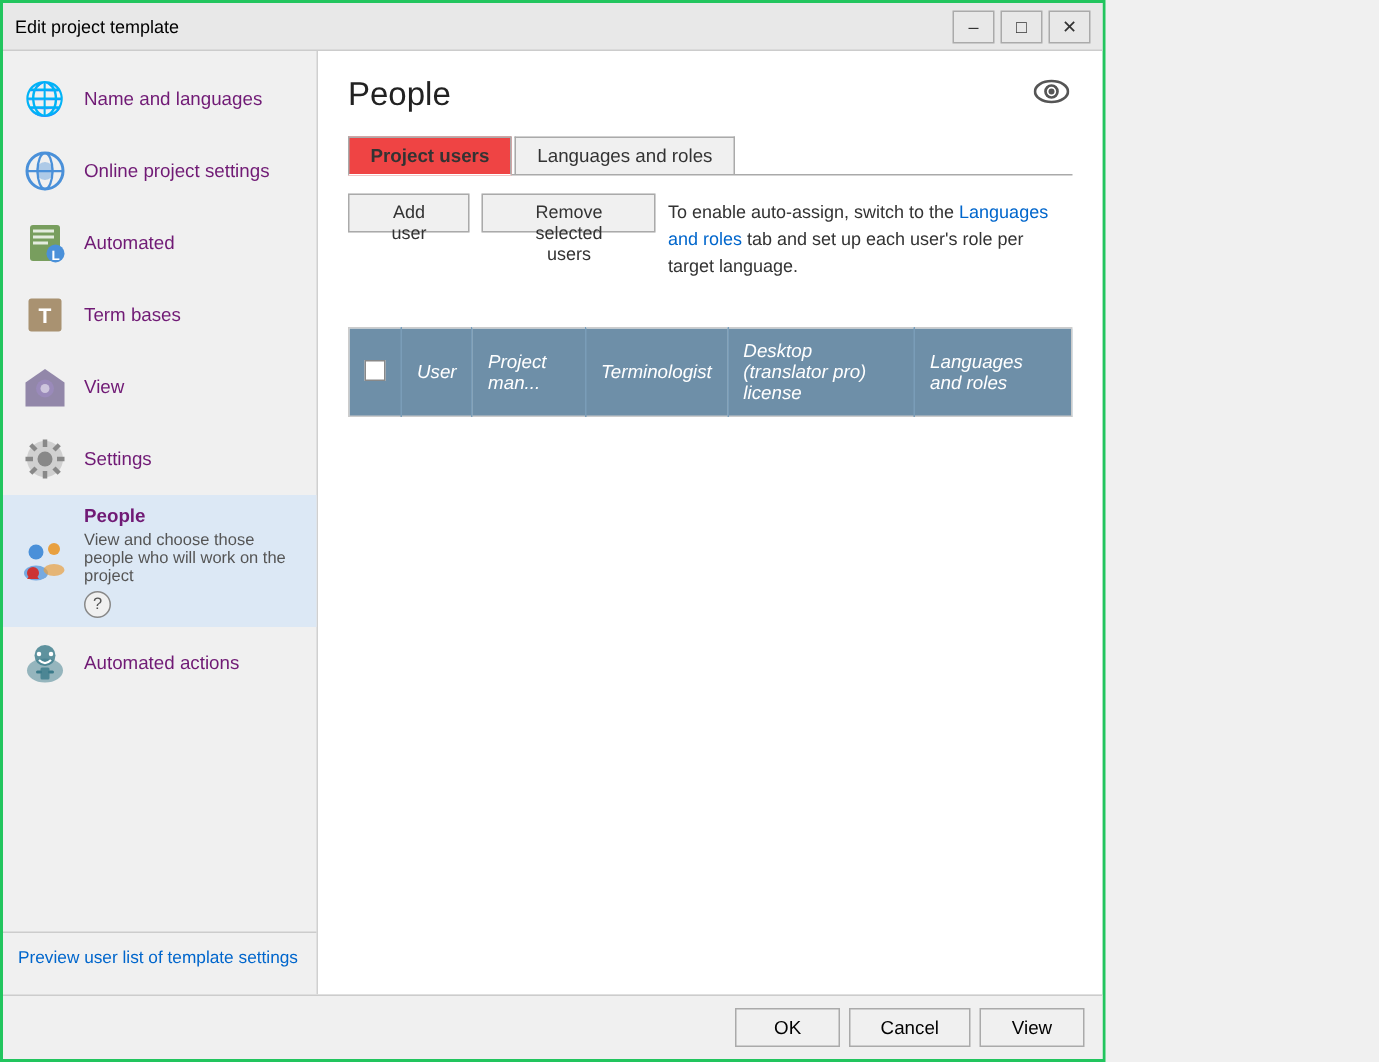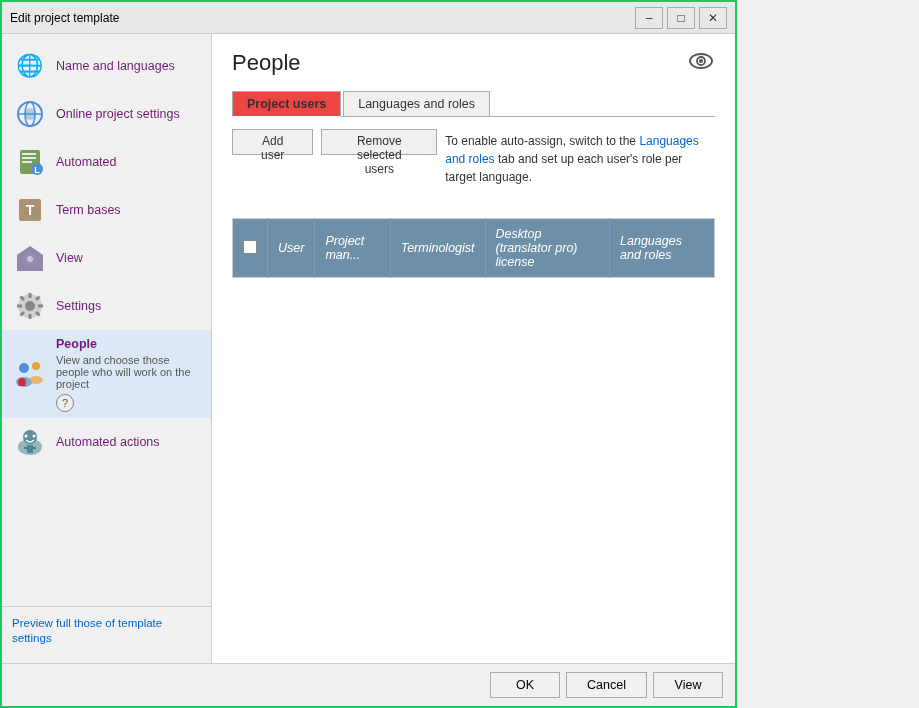--- a/index.html
+++ b/index.html
@@ -389,21 +389,21 @@
             <path d="M11 13 Q15 17 19 13" stroke="white" stroke-width="1.5" fill="none"></path>
             <rect x="12" y="18" width="6" height="8" rx="1" fill="#3a7a8a" opacity="0.8"></rect>
             <rect x="9" y="20" width="4" height="2" rx="1" fill="#3a7a8a"></rect>
             <rect x="17" y="20" width="4" height="2" rx="1" fill="#3a7a8a"></rect>
           </svg>
         </div>
         <div class="label">Automated actions</div>
       </div>
 
       <div class="sidebar-footer">
-        <a>Preview full those of template settings</a>
+        <a>Preview user list of template settings</a>
       </div>
     </div>
 
     <div class="content">
       <div class="content-header">
         <h1 class="page-title">People</h1>
         <button class="eye-btn" title="Preview">
           <svg width="24" height="18" viewBox="0 0 24 18" fill="none">
             <ellipse cx="12" cy="9" rx="11" ry="7" stroke="#555" stroke-width="1.8" fill="none"></ellipse>
             <circle cx="12" cy="9" r="4" stroke="#555" stroke-width="1.8" fill="none"></circle>

